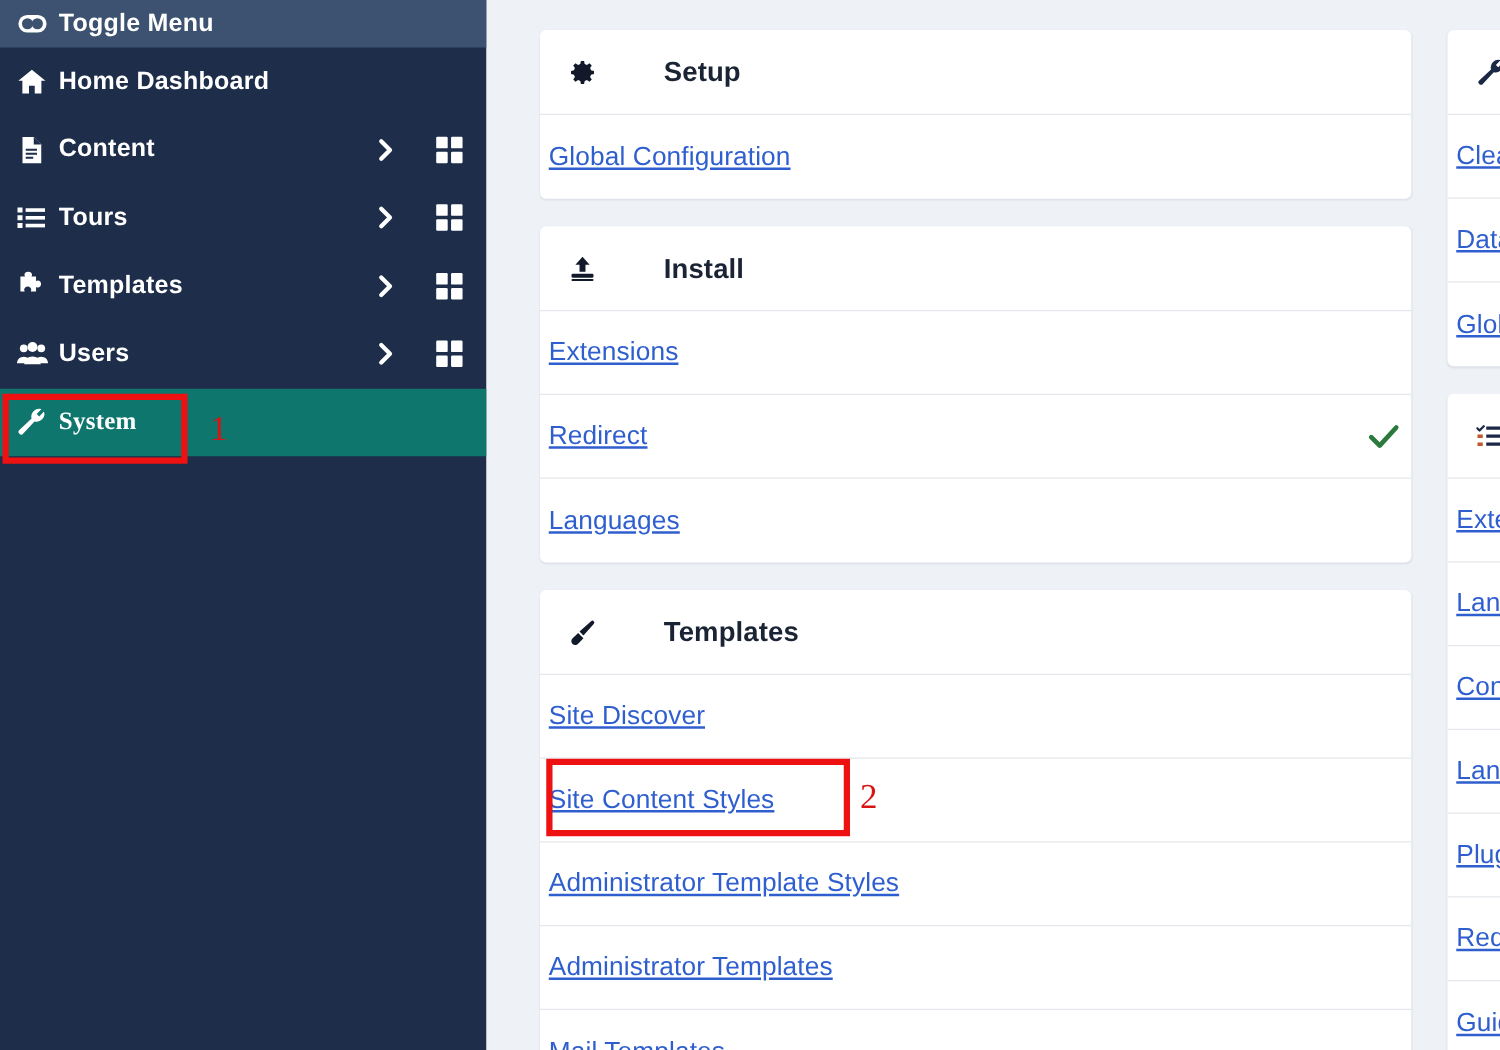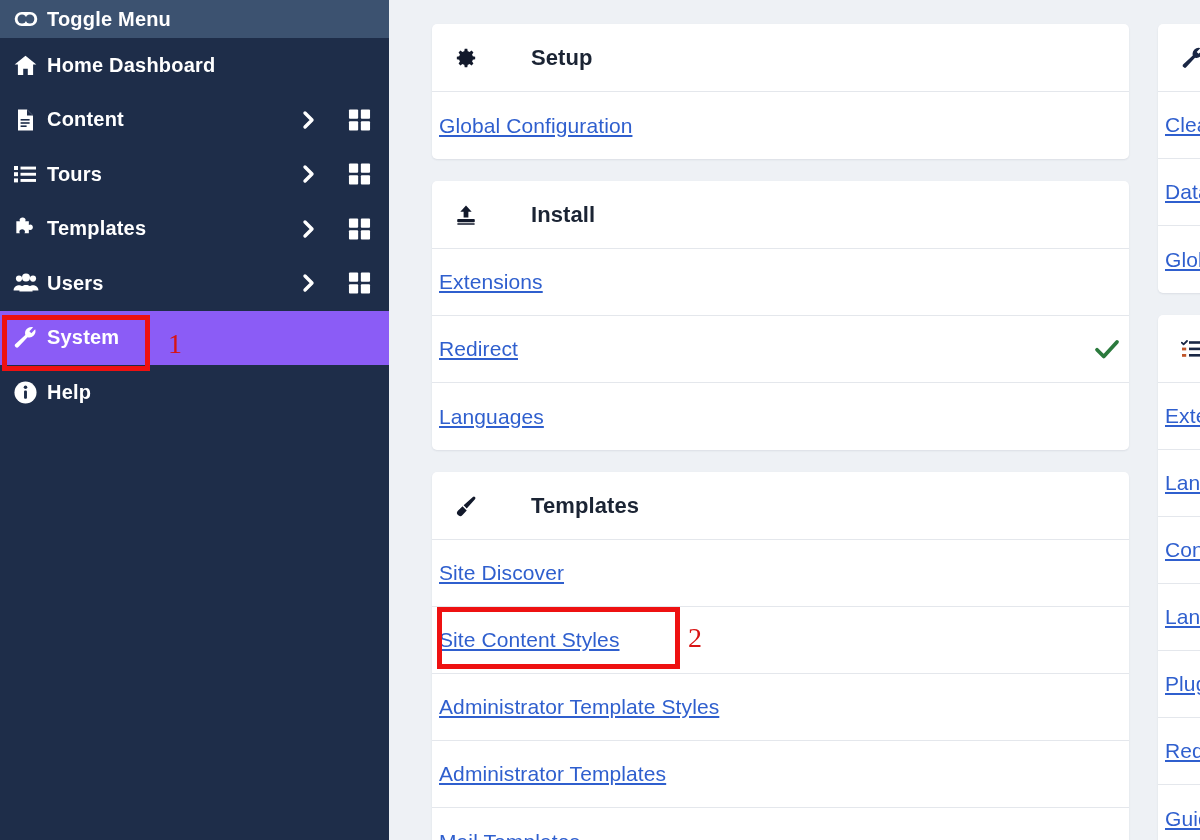--- a/index.html
+++ b/index.html
@@ -45,21 +45,21 @@
     white-space: nowrap;
   }
   .nav-item .chev {
     position: absolute; left: 300px; top: 50%; transform: translateY(-50%);
     display: flex; align-items: center;
   }
   .nav-item .grid {
     position: absolute; left: 348px; top: 50%; transform: translateY(-50%);
     display: flex; align-items: center;
   }
-  .nav-item.active { background: #8b5cf6; }
+  .nav-item.active { background: #0f766e; font-family: Liberation Serif, serif; }
 
   .grid-ico { width: 23px; height: 23px; display:block; }
 
   
   #main {
     flex: 1 1 auto;
     height: 840px;
     background: #eef1f5;
     padding: 24px 0 0 43px;
     display: flex;
@@ -257,30 +257,20 @@
 
     <div class="nav-item active">
       <span class="nav-ico">
         <svg width="25" height="25" viewBox="0 0 24 24" fill="#ffffff">
           <path d="M21.3 4.1 17.6 7.8l-1.9-1.9 3.7-3.7a6 6 0 0 0-7.6 7.3L2.6 18.1a2 2 0 1 0 2.8 2.8l8.6-9.2a6 6 0 0 0 7.3-7.6z"></path>
         </svg>
       </span>
       <span class="nav-lbl">System</span>
     </div>
 
-    <div class="nav-item">
-      <span class="nav-ico">
-        <svg width="25" height="25" viewBox="0 0 24 24">
-          <circle cx="12" cy="12" r="10.6" fill="#ffffff"></circle>
-          <rect x="10.6" y="10" width="2.8" height="8" rx="1" fill="#1e2d49"></rect>
-          <circle cx="12" cy="6.9" r="1.7" fill="#1e2d49"></circle>
-        </svg>
-      </span>
-      <span class="nav-lbl">Help</span>
-    </div>
 
     <div class="anno-box" style="left:2px; top:315px; width:148px; height:56px;"></div>
   </div>
 
   <div id="main">
 
     <div class="col col-left">
 
       <div class="card">
         <div class="card-head">

